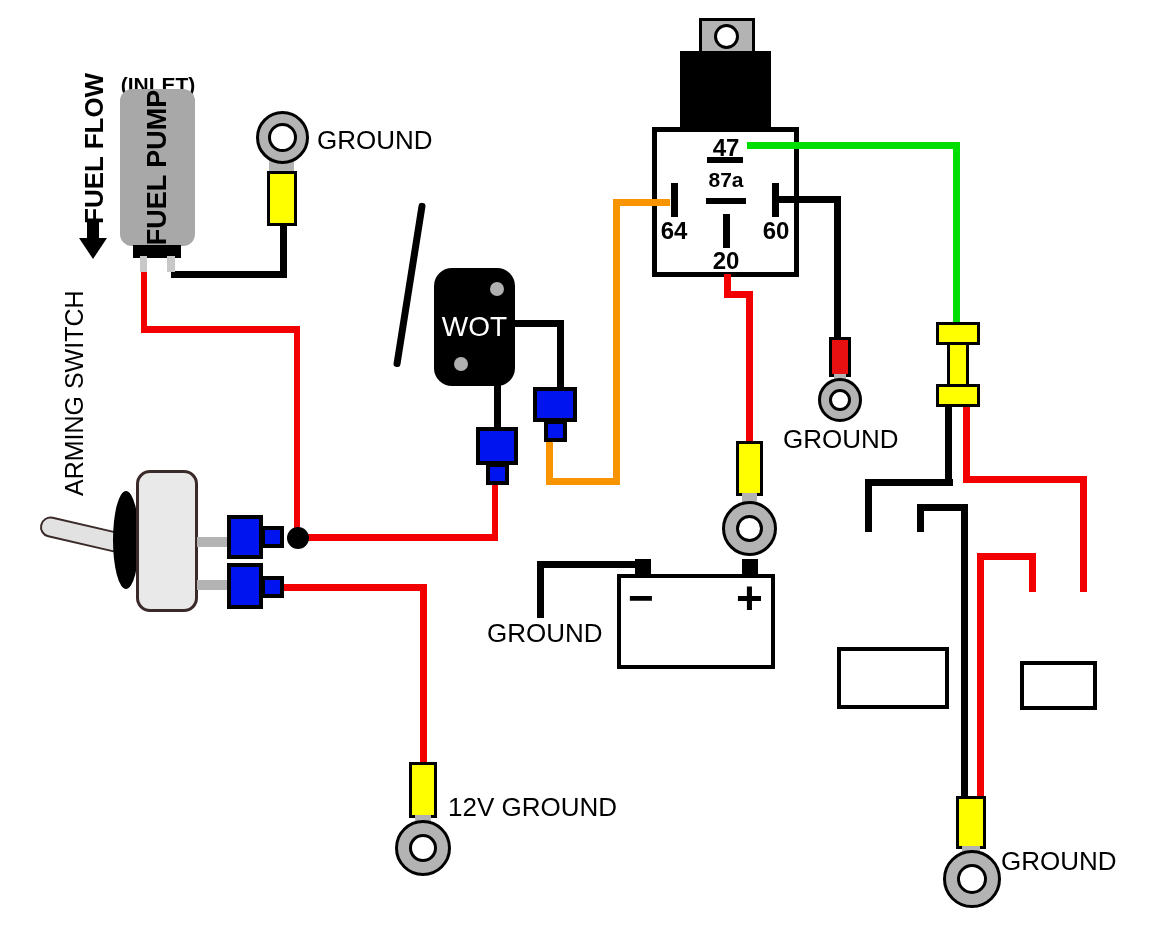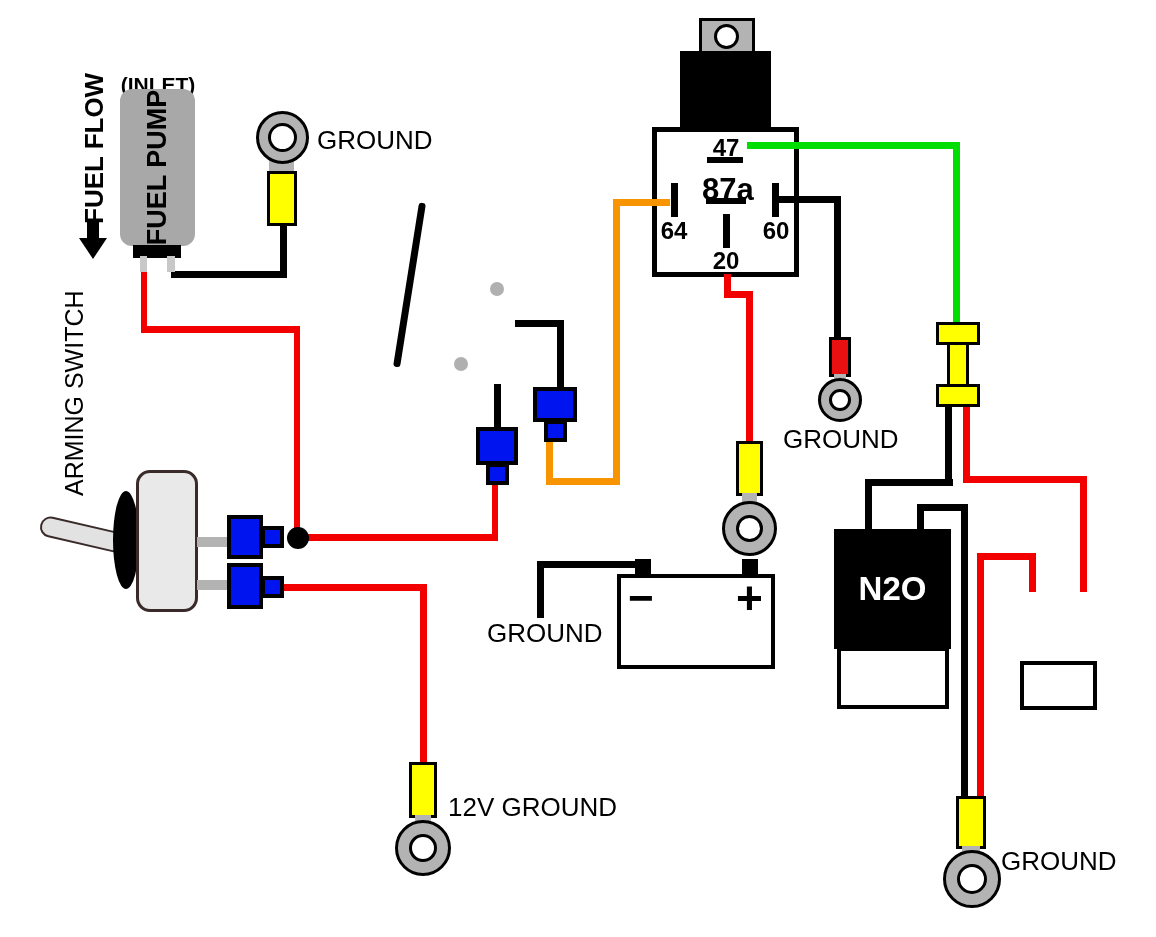--- a/index.html
+++ b/index.html
@@ -118,30 +118,33 @@
   <div class="blue-conn" style="left:261px;top:576px;width:23px;height:22px;"></div>
   <div class="abs" style="left:287px;top:527px;width:22px;height:22px;background:#000;border-radius:50%;"></div>
 
   <div class="crimp y" style="left:409px;top:762px;width:28px;height:56px;"></div>
   <div class="neck" style="left:415px;top:815px;width:16px;height:10px;"></div>
   <div class="ring" style="left:395px;top:820px;width:56px;height:56px;"></div>
   <div class="hole" style="left:409px;top:834px;width:28px;height:28px;"></div>
   <div class="lbl" style="left:448px;top:794px;">12V GROUND</div>
 
   <div class="abs" style="left:419px;top:203px;width:7px;height:166px;background:#000;border-radius:3px;transform:rotate(9deg);transform-origin:50% 0;"></div>
+  <div class="abs ctr" style="left:434px;top:268px;width:81px;height:118px;background:#000;border-radius:18px;">
+    <span style="color:#fff;font-size:28px;">WOT</span>
+  </div>
   <div class="abs" style="left:490px;top:282px;width:14px;height:14px;background:#b0b0b0;border-radius:50%;"></div>
   <div class="abs" style="left:454px;top:357px;width:14px;height:14px;background:#b0b0b0;border-radius:50%;"></div>
   <div class="blue-conn" style="left:476px;top:427px;width:42px;height:38px;"></div>
   <div class="blue-conn" style="left:486px;top:463px;width:23px;height:22px;"></div>
   <div class="blue-conn" style="left:533px;top:387px;width:44px;height:35px;"></div>
   <div class="blue-conn" style="left:544px;top:420px;width:23px;height:22px;"></div>
 
   <div class="lbl b" style="left:702px;top:135px;width:48px;font-size:24px;text-align:center;">47</div>
   <div class="underline" style="left:707px;top:157px;width:36px;height:6px;"></div>
-  <div class="lbl b" style="left:702px;top:177px;width:48px;font-size:31px;text-align:center;">87a</div>
+  <div class="lbl b" style="left:702px;top:167px;width:48px;font-size:21px;text-align:center;">87a</div>
   <div class="underline" style="left:706px;top:198px;width:40px;height:6px;"></div>
   <div class="pinbar" style="left:671px;top:183px;width:7px;height:34px;"></div>
   <div class="lbl b" style="left:652px;top:218px;width:44px;font-size:24px;text-align:center;">64</div>
   <div class="pinbar" style="left:772px;top:183px;width:7px;height:34px;"></div>
   <div class="lbl b" style="left:754px;top:218px;width:44px;font-size:24px;text-align:center;">60</div>
   <div class="pinbar" style="left:723px;top:214px;width:7px;height:34px;"></div>
   <div class="lbl b" style="left:704px;top:248px;width:44px;font-size:24px;text-align:center;">20</div>
 
   <div class="crimp r" style="left:829px;top:337px;width:22px;height:40px;"></div>
   <div class="neck" style="left:834px;top:374px;width:12px;height:8px;"></div>
@@ -159,23 +162,20 @@
   <div class="abs" style="left:617px;top:574px;width:158px;height:95px;background:#fff;border:4px solid #000;"></div>
   <div class="lbl b" style="left:628px;top:578px;font-size:44px;line-height:40px;">−</div>
   <div class="lbl b" style="left:736px;top:577px;font-size:46px;line-height:42px;">+</div>
   <div class="lbl" style="left:487px;top:620px;">GROUND</div>
 
   <div class="crimp y" style="left:936px;top:322px;width:44px;height:23px;"></div>
   <div class="crimp y" style="left:947px;top:342px;width:22px;height:45px;"></div>
   <div class="crimp y" style="left:936px;top:384px;width:44px;height:23px;"></div>
 
   <div class="abs" style="left:837px;top:647px;width:112px;height:62px;background:#fff;border:4px solid #000;"></div>
-  <div class="abs ctr" style="left:834px;top:529px;width:117px;height:120px;background:#000;">
-    <span style="color:#fff;font-size:33px;font-weight:700;">N2O</span>
-  </div>
   <div class="abs" style="left:1020px;top:661px;width:77px;height:49px;background:#fff;border:4px solid #000;"></div>
 
   <div class="crimp y" style="left:956px;top:796px;width:30px;height:53px;"></div>
   <div class="neck" style="left:962px;top:846px;width:18px;height:10px;"></div>
   <div class="ring" style="left:943px;top:850px;width:58px;height:58px;"></div>
   <div class="hole" style="left:957px;top:864px;width:30px;height:30px;"></div>
   <div class="lbl" style="left:1001px;top:848px;">GROUND</div>
 
 </div>
 

